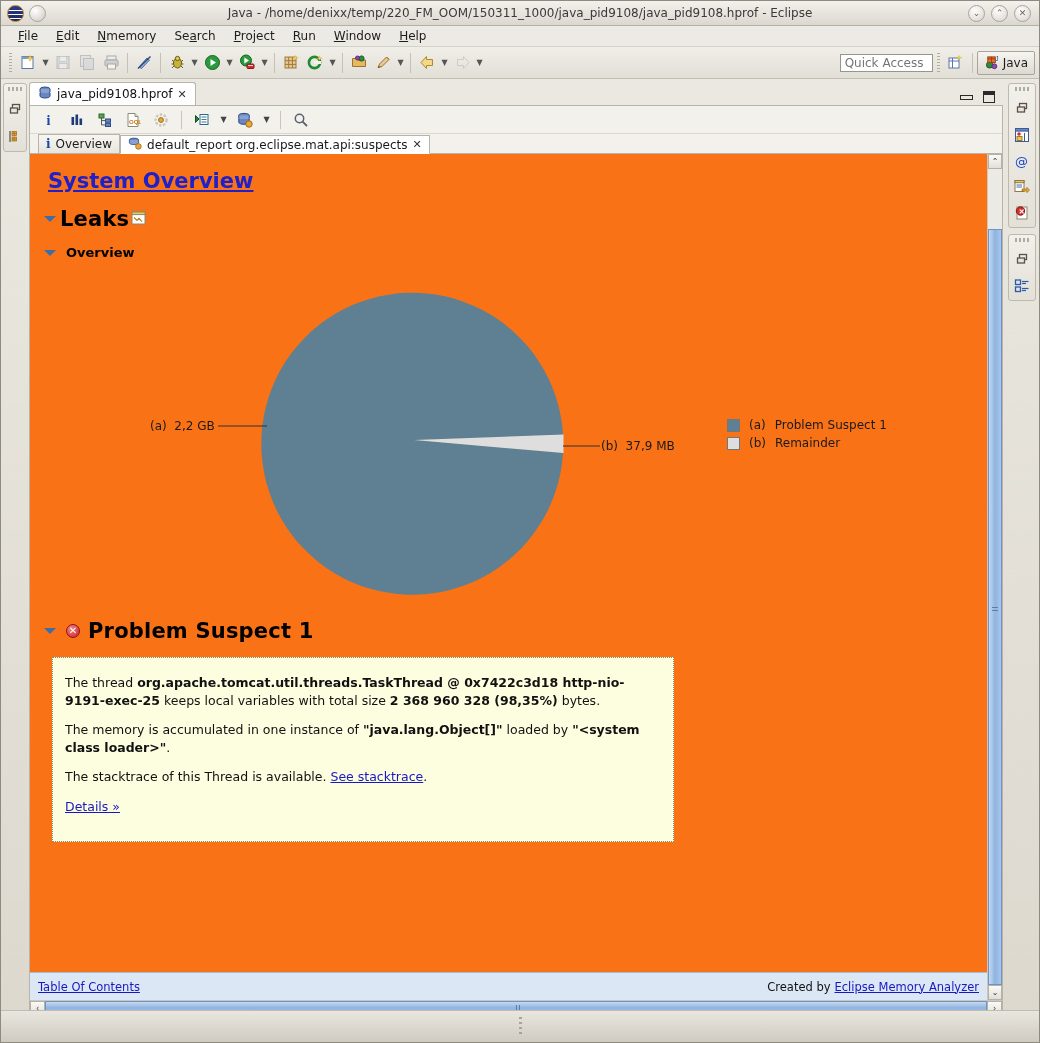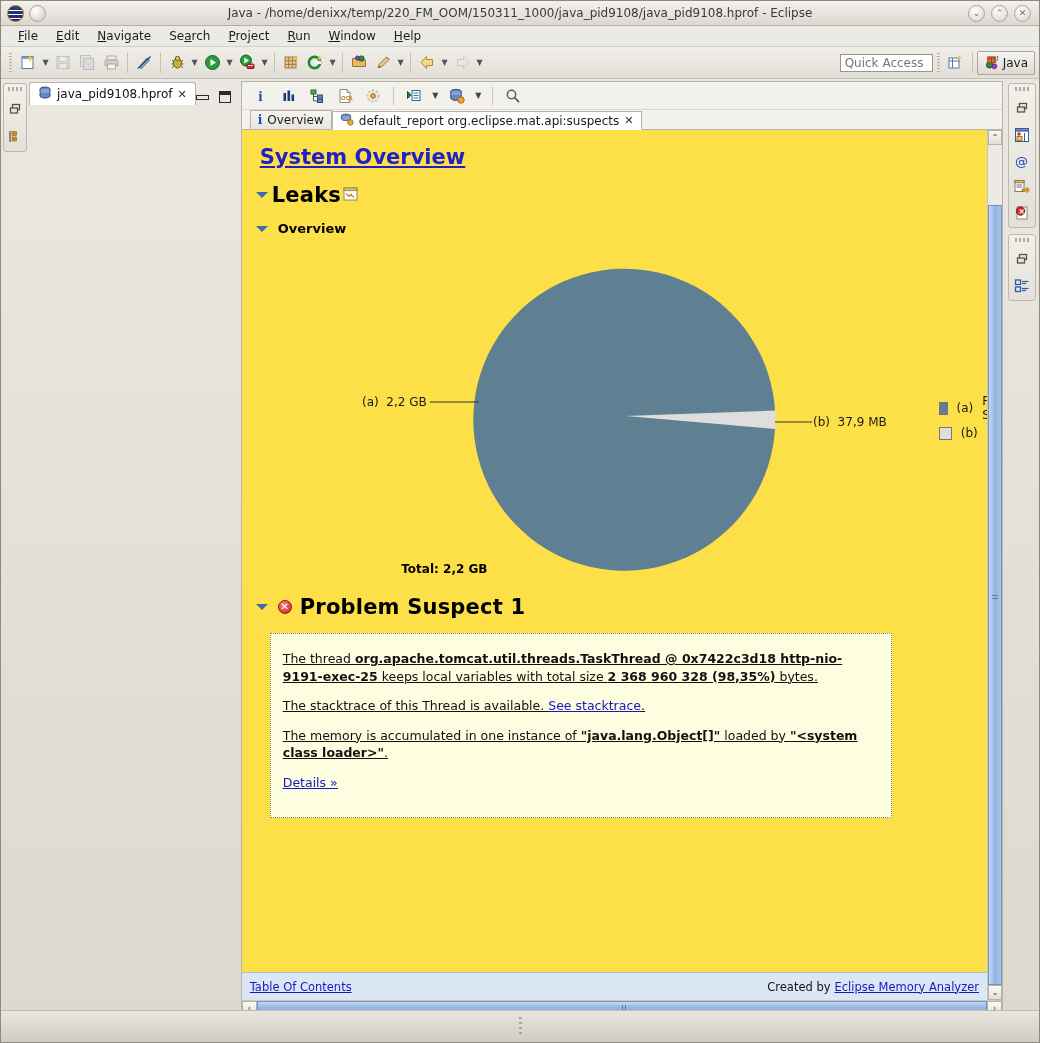--- a/index.html
+++ b/index.html
@@ -125,21 +125,21 @@
   }
   .fvdots {
     width: 14px; height: 4px;
     background-image: repeating-linear-gradient(to right,#b0aba1 0,#b0aba1 2px,transparent 2px,transparent 4px);
   }
   .fvicon { width: 17px; height: 17px; display:flex; align-items:center; justify-content:center; }
 
   
   #editor-area {
     flex: 1; margin: 2px 0 0 0;
-    display: flex; flex-direction: row;
+    display: flex; flex-direction: column;
     position: relative;
   }
   #editor-tabs {
     height: 24px; display: flex; align-items: flex-end;
     position: relative;
   }
   .etab {
     display:flex; align-items:center; gap:5px;
     height: 23px; padding: 0 8px;
     background: #fff;
@@ -188,21 +188,21 @@
   }
   .ptab.active {
     background:#fff; position:relative; top:1px;
     border-bottom: 1px solid #fff;
   }
 
   
   #report-scrollwrap { flex:1; display:flex; overflow:hidden; position:relative; }
   #report {
     flex: 1;
-    background: #fde047;
+    background: #f97316;
     padding: 12px 14px 0 14px;
     overflow: hidden;
     position: relative;
   }
   #sysoverview {
     font-size: 21px; font-weight: bold; color: #2020c8;
     text-decoration: underline;
     margin: 3px 0 14px 4px;
     display:inline-block;
   }
@@ -235,25 +235,25 @@
   
   .sect-h1b { display:flex; align-items:center; gap:8px; margin: 6px 0 14px 0; }
   .err-icon {
     width:14px;height:14px;border-radius:50%;
     background: radial-gradient(circle at 35% 30%, #f58585, #c52020);
     border:1px solid #8f1414;
     color:#fff; font-size:10px; font-weight:bold;
     display:flex;align-items:center;justify-content:center; line-height:1;
   }
   #suspect-box {
-    margin: 0 0 0 14px; width: 622px;
+    margin: 0 0 0 8px; width: 622px;
     background: #fdfde0;
     border: 1px dotted #8a8a6a;
     padding: 16px 12px 14px 12px;
-    font-size: 12.5px; color:#111; line-height: 1.4; text-decoration: underline;
+    font-size: 12.5px; color:#111; line-height: 1.4;
   }
   #suspect-box p { margin: 0 0 12px 0; }
   #suspect-box b { font-weight: bold; }
   .lnk { color:#1818c0; text-decoration: underline; }
   .kw-title { font-weight:bold; margin: 18px 0 0 0; }
   .kw-val { margin: 1px 0 0 0; }
   .kw-details { margin: 0; }
 
   
   #report-footer {
@@ -342,21 +342,21 @@
     <div class="tb-right">
       <div class="wbtn">⌄</div>
       <div class="wbtn">⌃</div>
       <div class="wbtn">✕</div>
     </div>
   </div>
 
   <div id="menubar">
     <div class="menu-item"><span></span><span class="mn">F</span><span>ile</span></div>
     <div class="menu-item"><span></span><span class="mn">E</span><span>dit</span></div>
-    <div class="menu-item"><span></span><span class="mn">N</span><span>avigate</span></div>
+    <div class="menu-item"><span></span><span class="mn">N</span><span>memory</span></div>
     <div class="menu-item"><span>Se</span><span class="mn">a</span><span>rch</span></div>
     <div class="menu-item"><span></span><span class="mn">P</span><span>roject</span></div>
     <div class="menu-item"><span></span><span class="mn">R</span><span>un</span></div>
     <div class="menu-item"><span></span><span class="mn">W</span><span>indow</span></div>
     <div class="menu-item"><span></span><span class="mn">H</span><span>elp</span></div>
   </div>
 
   <div id="toolbar">
     <div class="tgrip"></div>
     <div class="tbtn">
@@ -675,39 +675,38 @@
                   <span>(a)</span>
                   <span>Problem Suspect 1</span>
                 </div>
                 <div class="legend-row">
                   <span class="lg-swatch" style="background:#dedede;"></span>
                   <span>(b)</span>
                   <span>Remainder</span>
                 </div>
               </div>
 
-              <div id="chart-total">Total: 2,2 GB</div>
             </div>
 
             
             <div class="sect-h1b">
               <span class="tri"></span>
               <span class="err-icon">✕</span>
               <span class="h1-text">Problem Suspect 1</span>
             </div>
 
             <div id="suspect-box">
               <p>
                 <span>The thread </span><b>org.apache.tomcat.util.threads.TaskThread @ 0x7422c3d18 http-nio-9191-exec-25</b><span> keeps local variables with total size </span><b>2 368 960 328 (98,35%)</b><span> bytes.</span>
               </p>
               <p>
-                <span>The stacktrace of this Thread is available. </span><a class="lnk">See stacktrace</a><span>.</span>
+                <span>The memory is accumulated in one instance of </span><b>"java.lang.Object[]"</b><span> loaded by </span><b>"&lt;system class loader&gt;"</b><span>.</span>
               </p>
               <p>
-                <span>The memory is accumulated in one instance of </span><b>"java.lang.Object[]"</b><span> loaded by </span><b>"&lt;system class loader&gt;"</b><span>.</span>
+                <span>The stacktrace of this Thread is available. </span><a class="lnk">See stacktrace</a><span>.</span>
               </p>
               <p class="kw-details"><a class="lnk">Details »</a></p>
             </div>
 
             <div id="report-footer">
               <a class="lnk">Table Of Contents</a>
               <span class="right">
                 <span>Created by</span>
                 <a class="lnk">Eclipse Memory Analyzer</a>
               </span>

